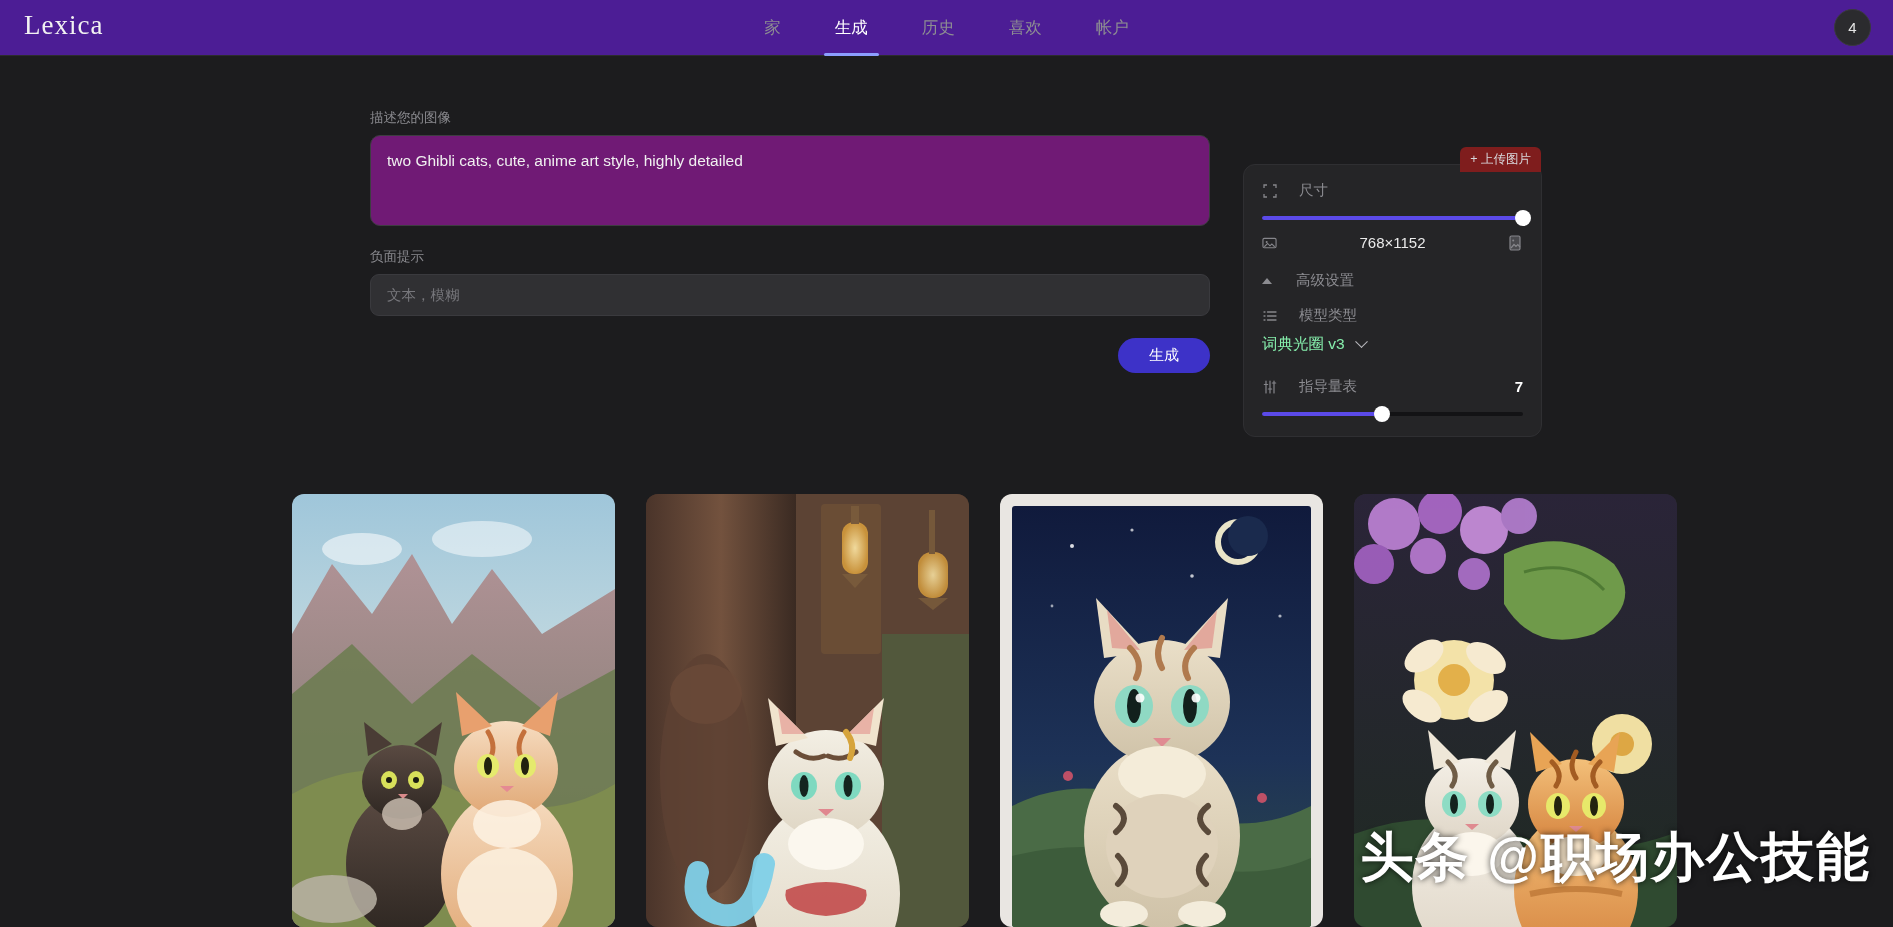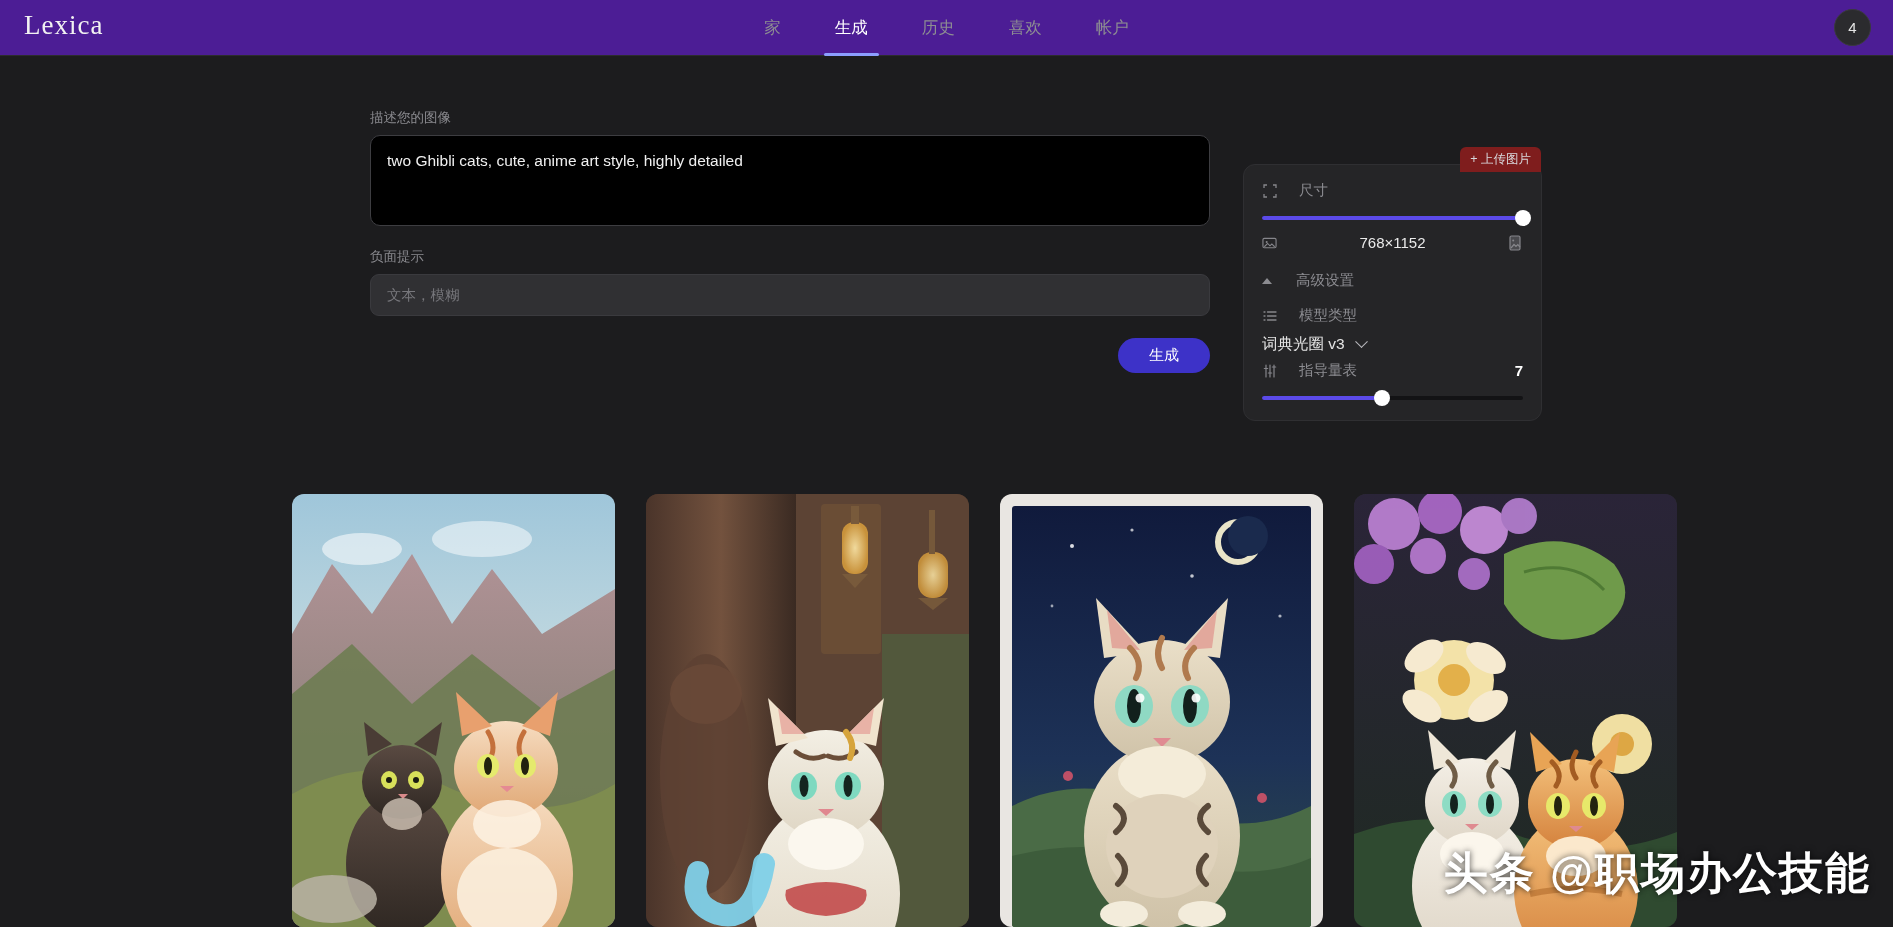--- a/index.html
+++ b/index.html
@@ -63,21 +63,21 @@
     position: absolute; left: 0; top: 56px; width: 1893px; height: 400px;
   }
   #prompt-col {
     position: absolute; left: 370px; top: 39px; width: 840px; margin-top: 14px;
   }
   .field-label {
     font-size: 13.5px; color: #8a8a8f; margin-bottom: 8px; display: block;
   }
   #prompt-box {
     width: 840px; height: 91px;
-    background: #000000;
+    background: #701a75;
     border: 1px solid #3d3d41;
     border-radius: 10px;
     padding: 14px 16px;
     color: #f0f0f0;
     font-size: 15.5px;
     font-family: "Liberation Sans", sans-serif;
     resize: none;
     outline: none;
     line-height: 1.45;
   }
@@ -148,31 +148,31 @@
 
   #adv-row { margin-top: 20px; display: flex; align-items: center; gap: 24px; cursor: pointer; }
   .tri-up {
     width: 0; height: 0;
     border-left: 5px solid transparent;
     border-right: 5px solid transparent;
     border-bottom: 6px solid #8c8c91;
   }
   #model-row { margin-top: 16px; }
   #model-value {
-    margin-top: 9px; font-size: 15.5px; color: #e5e5e5;
+    margin-top: 9px; font-size: 15.5px; color: #86efac;
     display: flex; align-items: center; gap: 12px; cursor: pointer;
   }
   .chev {
     width: 9px; height: 9px;
     border-right: 1.6px solid #b9b9be;
     border-bottom: 1.6px solid #b9b9be;
     transform: rotate(45deg) translate(-2px,-2px);
   }
   #guide-row {
-    margin-top: 6px; display: flex; align-items: center; justify-content: space-between;
+    margin-top: 22px; display: flex; align-items: center; justify-content: space-between;
   }
   #guide-value { font-size: 15px; color: #ffffff; font-weight: 600; }
 
   
   #grid {
     position: absolute; left: 292px; top: 494px;
     display: flex; gap: 31px;
   }
   .card {
     width: 323px; height: 433px;
@@ -181,22 +181,22 @@
     background: #2a2a2c;
     position: relative;
     cursor: pointer;
   }
   .card.framed { background: #e9e6e2; padding: 12px 12px 0 12px; }
   .card.framed .art { border-radius: 3px; height: 421px; }
   .art { width: 100%; height: 100%; display: block; }
 
   
   #watermark {
-    position: absolute; right: 22px; bottom: 24px;
-    font-size: 44px;
+    position: absolute; right: 22px; bottom: 33px;
+    font-size: 53px;
     color: #ffffff;
     font-family: "Liberation Sans", sans-serif;
     font-weight: 700;
     letter-spacing: 2px;
     text-shadow: 0 0 6px rgba(0,0,0,.75);
     pointer-events: none;
   }
 </style>
 </head>
 <body>

